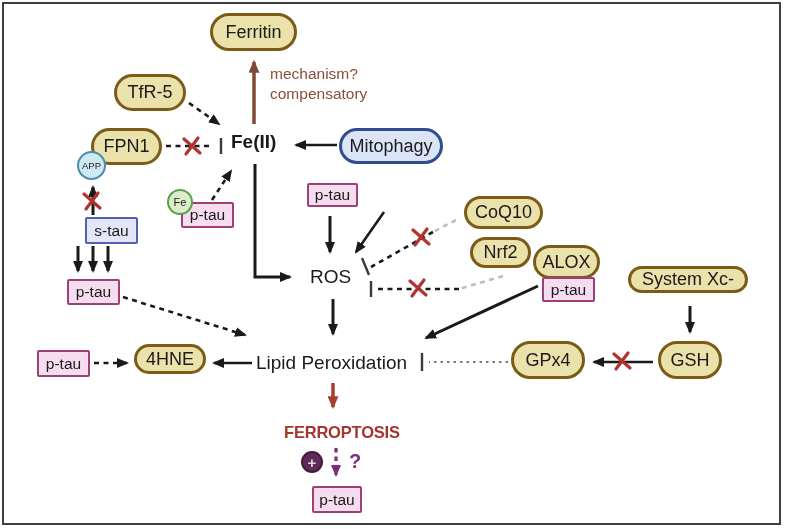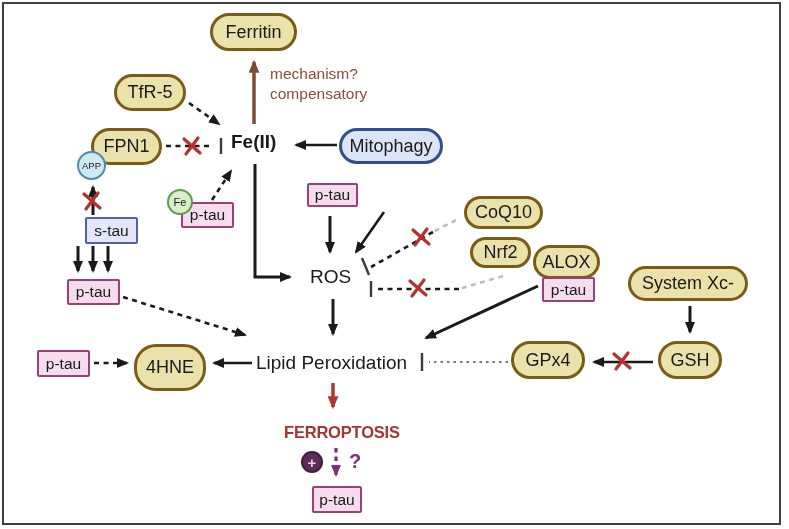--- a/index.html
+++ b/index.html
@@ -115,21 +115,21 @@
     </div>
   <div class="node rect-blue" style="left:66px;top:217px;width:53px;height:27px;margin-left:19px;">
       <span>s-tau</span>
     </div>
   <div class="node rect-pink" style="left:67px;top:279px;width:53px;height:26px;">
       <span>p-tau</span>
     </div>
   <div class="node rect-pink" style="left:37px;top:350px;width:53px;height:27px;">
       <span>p-tau</span>
     </div>
-  <div class="node pill" style="left:134px;top:344px;width:72px;height:47px;">
+  <div class="node pill" style="left:134px;top:344px;width:72px;height:30px;">
       <span>4HNE</span>
     </div>
   <div class="node rect-pink" style="left:181px;top:202px;width:53px;height:26px;">
       <span>p-tau</span>
     </div>
   <div class="node circle fe" style="left:167px;top:189px;width:26px;height:26px;">
       <span>Fe</span>
     </div>
   <div class="txt bold" style="left:231px;top:131px;font-size:19px;"><span>Fe(II)</span></div>
   <div class="node pill blue" style="left:339px;top:128px;width:104px;height:36px;">
@@ -143,21 +143,21 @@
     </div>
   <div class="node pill" style="left:470px;top:237px;width:61px;height:31px;border-radius:16px;">
       <span>Nrf2</span>
     </div>
   <div class="node pill" style="left:533px;top:245px;width:67px;height:34px;border-radius:17px;">
       <span>ALOX</span>
     </div>
   <div class="node rect-pink" style="left:542px;top:277px;width:53px;height:25px;">
       <span>p-tau</span>
     </div>
-  <div class="node pill" style="left:628px;top:266px;width:120px;height:35px;">
+  <div class="node pill" style="left:628px;top:266px;width:120px;height:27px;">
       <span>System Xc-</span>
     </div>
   <div class="node pill" style="left:658px;top:341px;width:64px;height:38px;">
       <span>GSH</span>
     </div>
   <div class="node pill" style="left:511px;top:341px;width:74px;height:38px;">
       <span>GPx4</span>
     </div>
 
   <div class="txt" style="left:310px;top:266px;font-size:19px;"><span>ROS</span></div>

